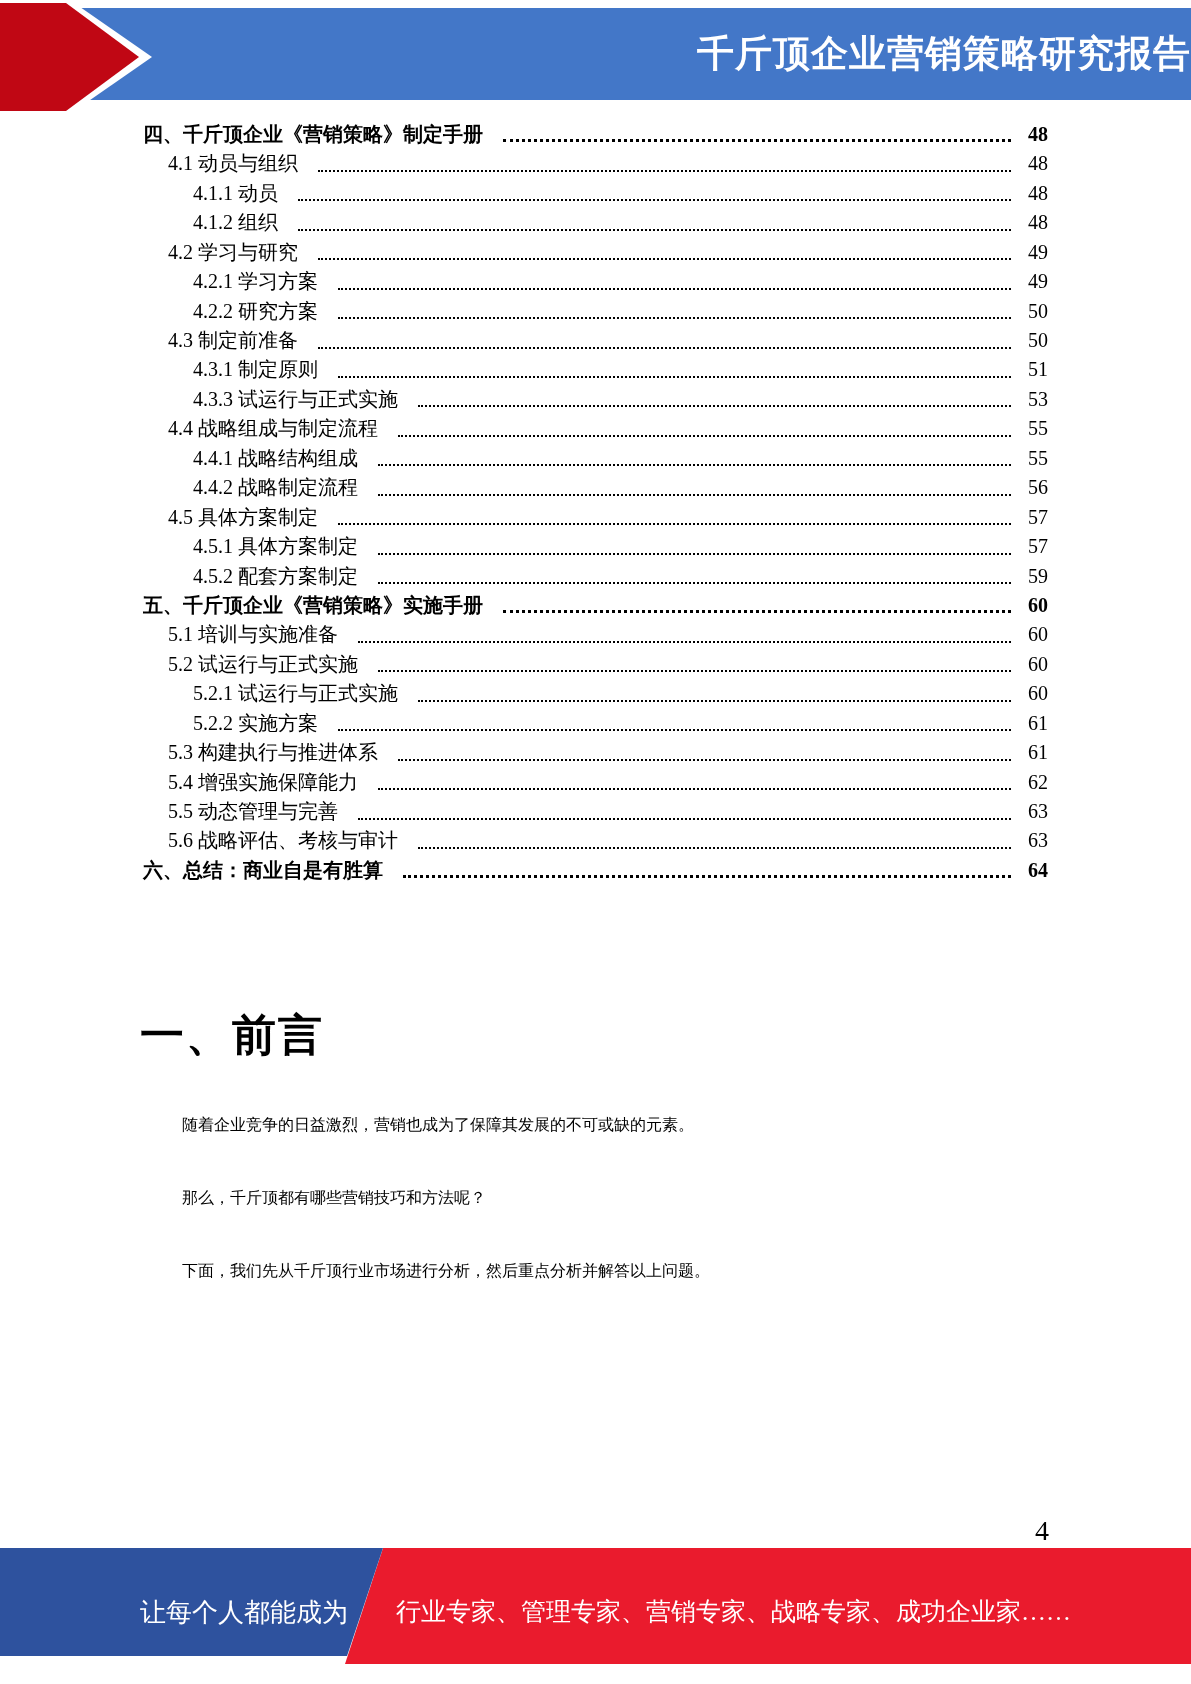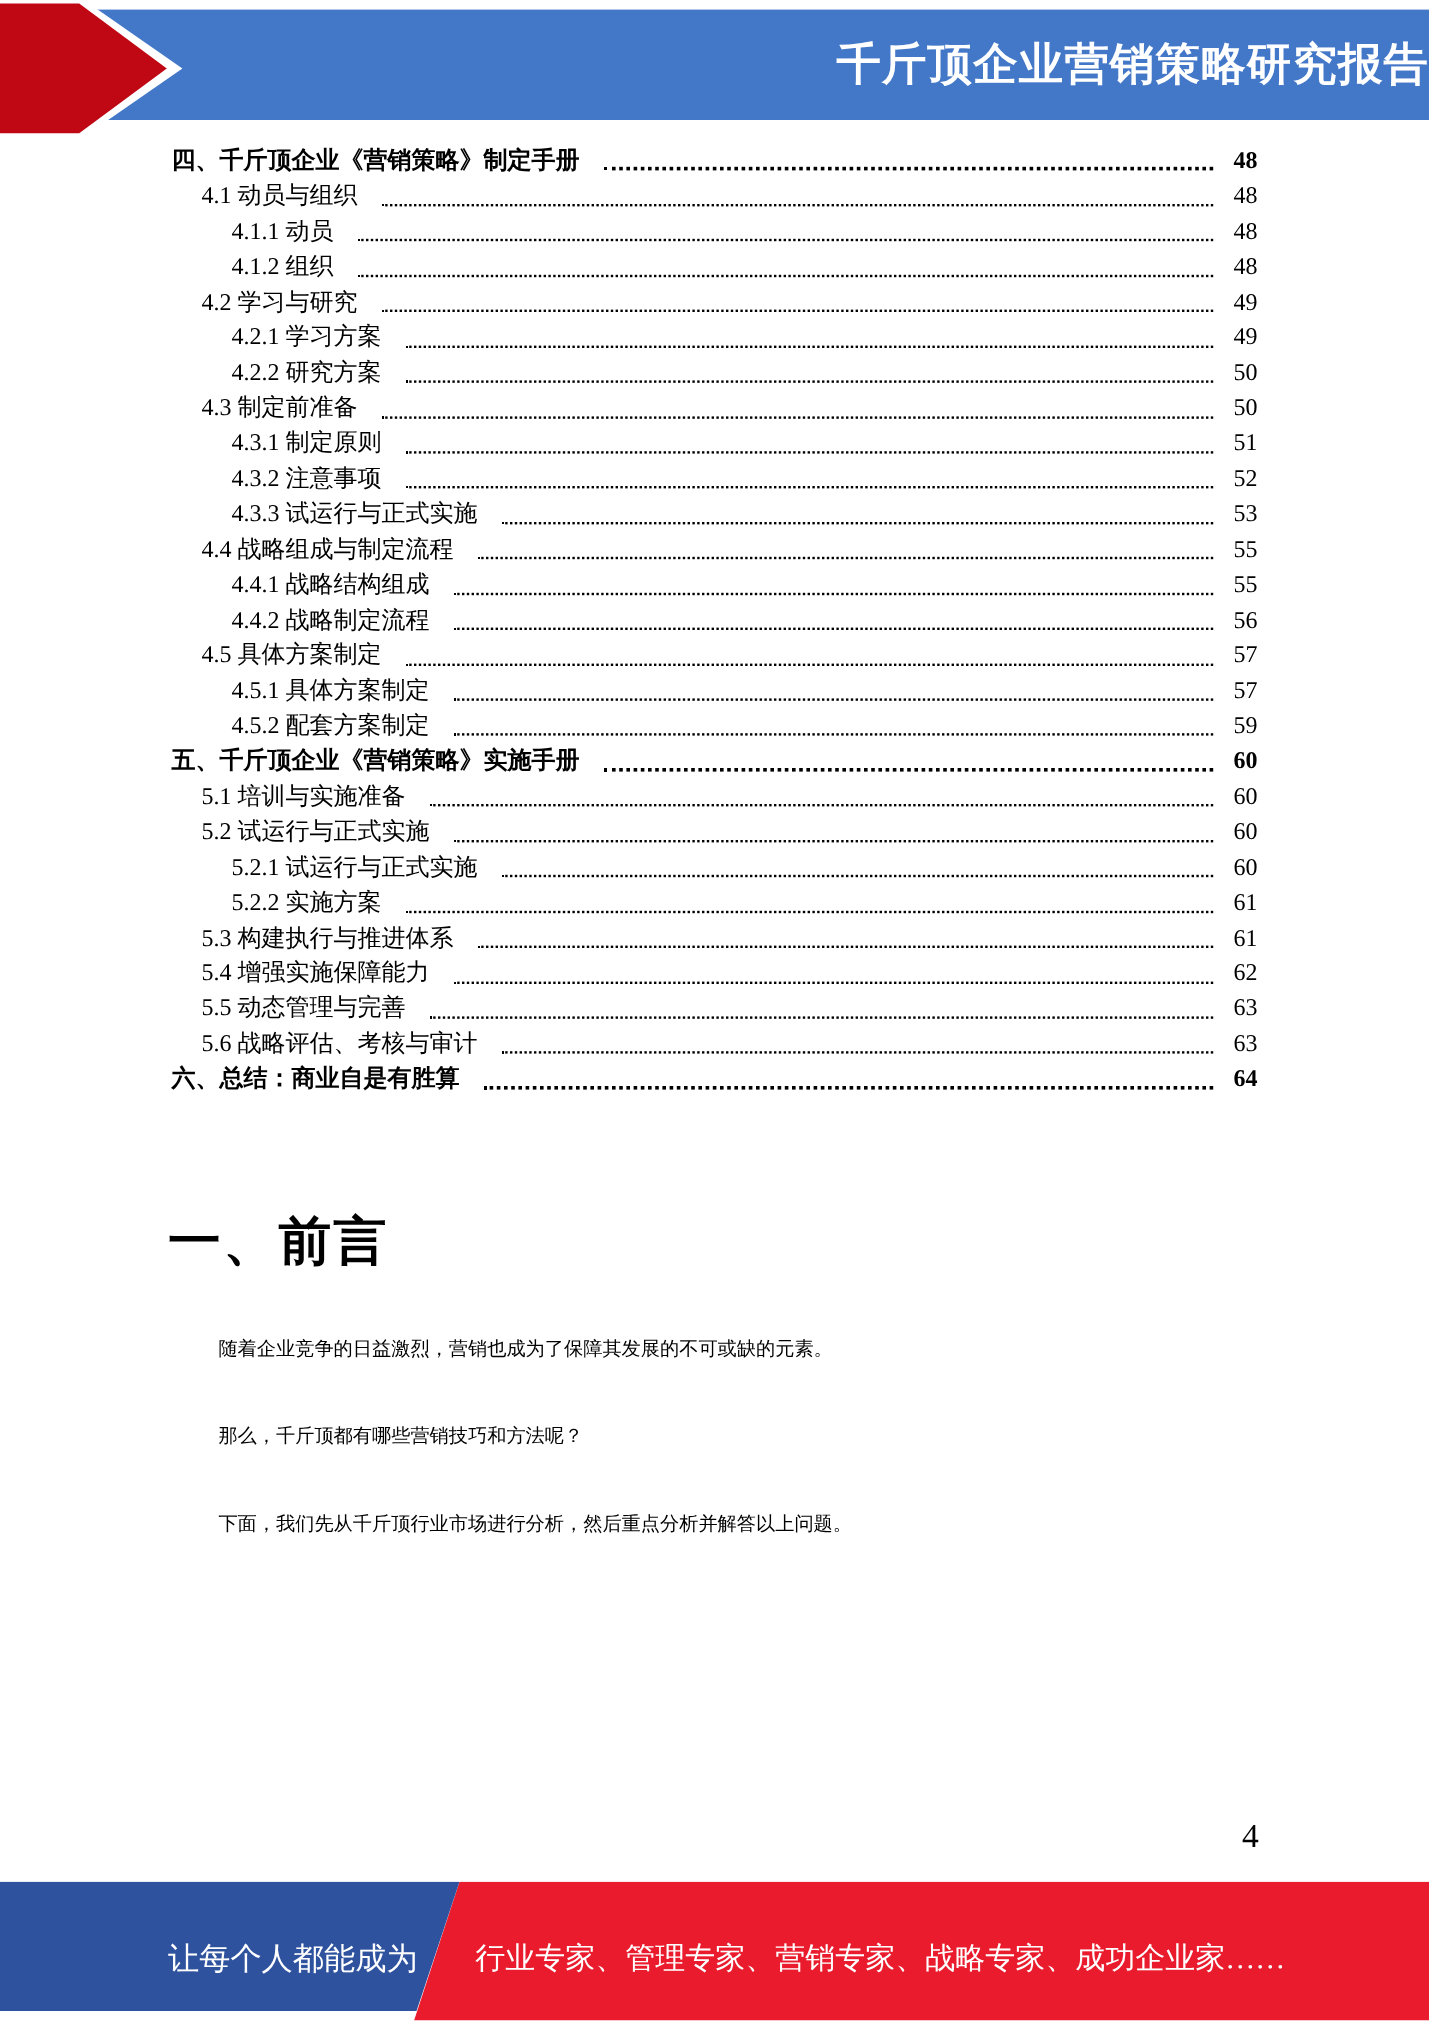--- a/index.html
+++ b/index.html
@@ -36,21 +36,21 @@
     font-family:"Liberation Sans","DejaVu Sans",sans-serif;font-weight:700;font-size:44px;
     line-height:1;letter-spacing:2px;}
   .body-text{position:absolute;top:1106px;left:140px;width:908px;}
   .body-text p{font-size:16px;line-height:37px;margin:0 0 36px;text-indent:42px;text-align:justify;}
   .body-text p.para4{margin-top:5px;}
 
   
   .page-number{position:absolute;top:1515px;left:1022px;width:40px;text-align:center;font-size:28px;}
 
   
-  .footer{position:absolute;left:0;bottom:0;width:1191px;height:116px;}
+  .footer{position:absolute;left:0;bottom:0;width:1191px;height:136px;}
   .footer-red{position:absolute;inset:0;background:var(--footer-red);
     clip-path:polygon(383px 0,1191px 0,1191px 116px,345px 116px);}
   .footer-blue{position:absolute;left:0;top:0;width:383px;height:108px;background:var(--footer-blue);
     clip-path:polygon(0 0,100% 0,calc(100% - 36px) 100%,0 100%);}
   .footer-left{position:absolute;left:140px;top:47px;font-size:26px;color:#fff;white-space:nowrap;}
   .footer-right{position:absolute;left:396px;top:47px;font-size:25px;color:#fff;white-space:nowrap;}
 </style>
 </head>
 <body>
 
@@ -105,25 +105,20 @@
         <span class="toc-label">4.3 制定前准备</span>
         <span class="toc-dots"></span>
         <span class="toc-page">50</span>
       </div>
       <div class="toc-row lvl2">
         <span class="toc-label">4.3.1 制定原则</span>
         <span class="toc-dots"></span>
         <span class="toc-page">51</span>
       </div>
       <div class="toc-row lvl2">
-        <span class="toc-label">4.3.2 注意事项</span>
-        <span class="toc-dots"></span>
-        <span class="toc-page">52</span>
-      </div>
-      <div class="toc-row lvl2">
         <span class="toc-label">4.3.3 试运行与正式实施</span>
         <span class="toc-dots"></span>
         <span class="toc-page">53</span>
       </div>
       <div class="toc-row lvl1">
         <span class="toc-label">4.4 战略组成与制定流程</span>
         <span class="toc-dots"></span>
         <span class="toc-page">55</span>
       </div>
       <div class="toc-row lvl2">

